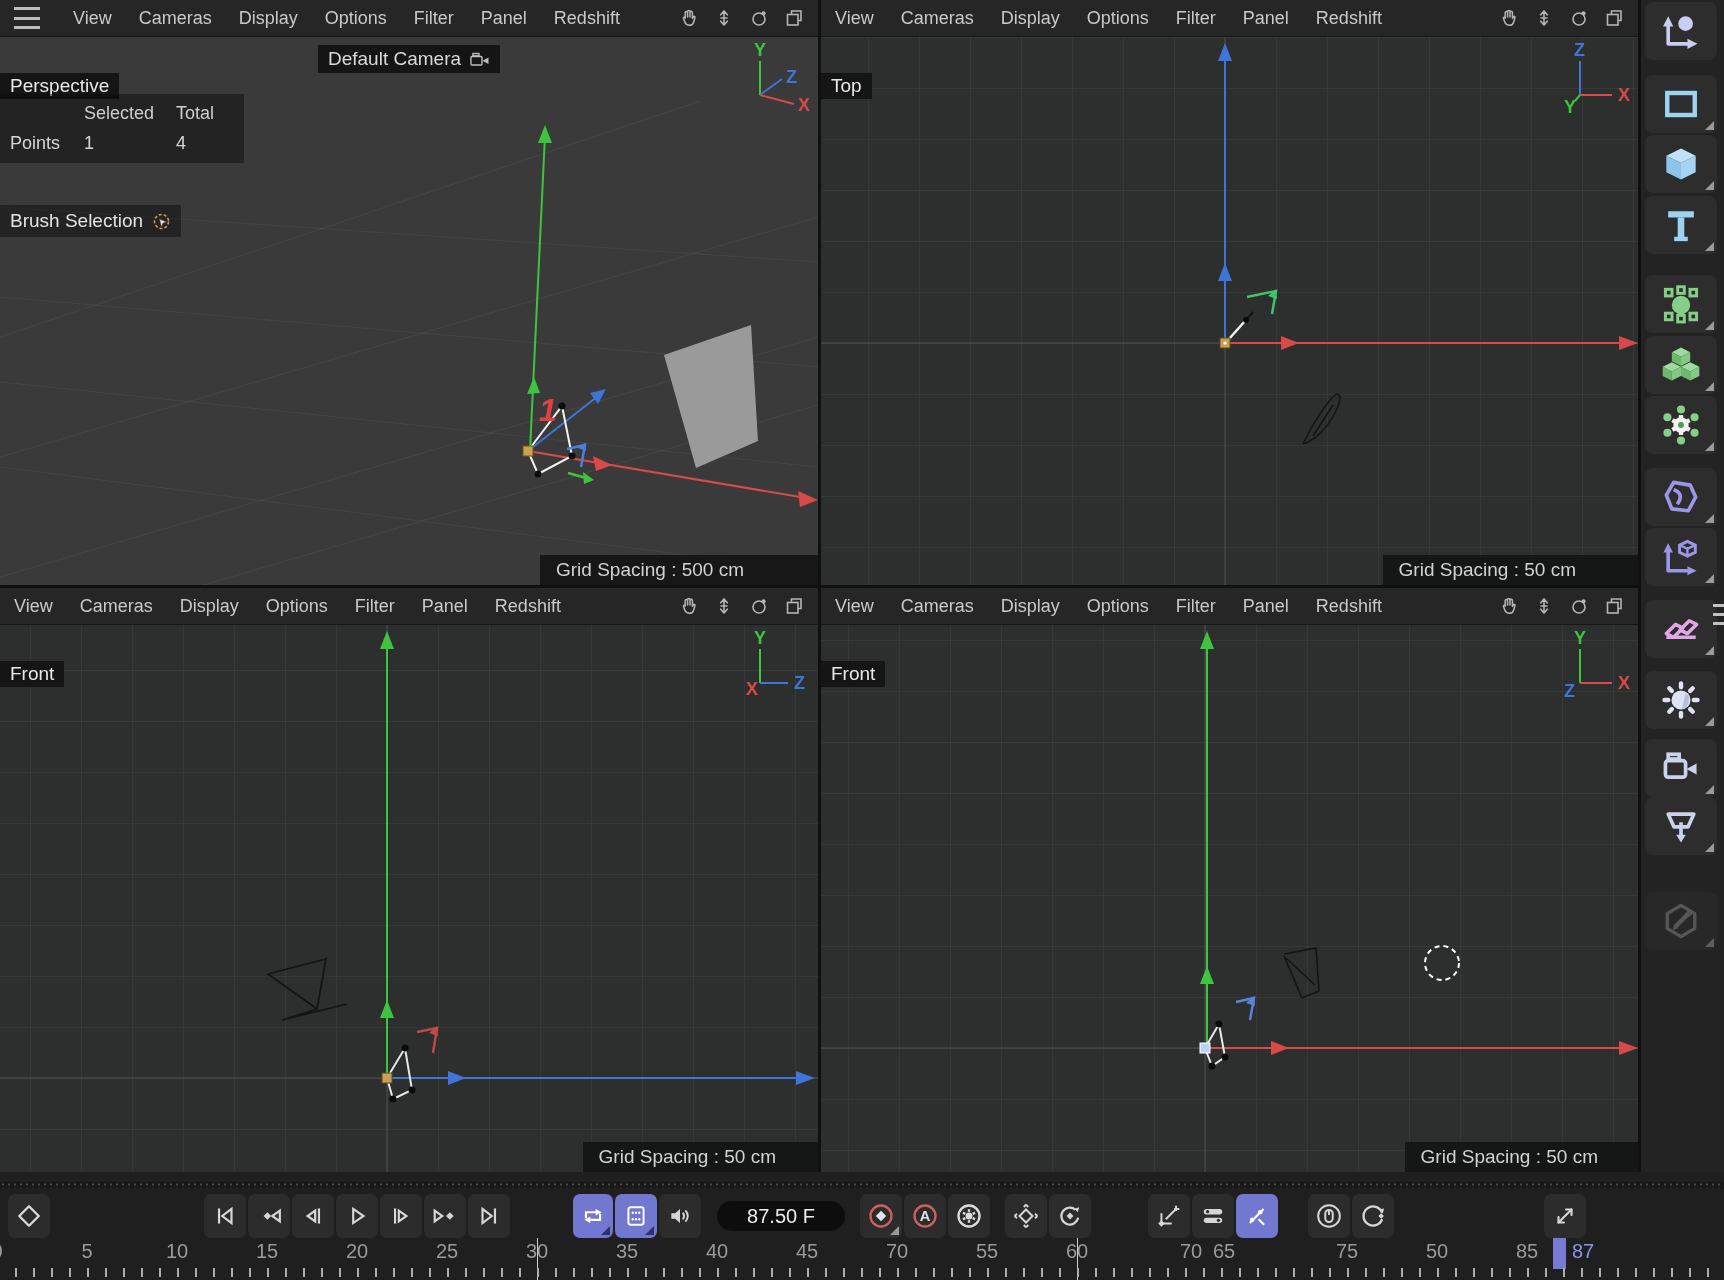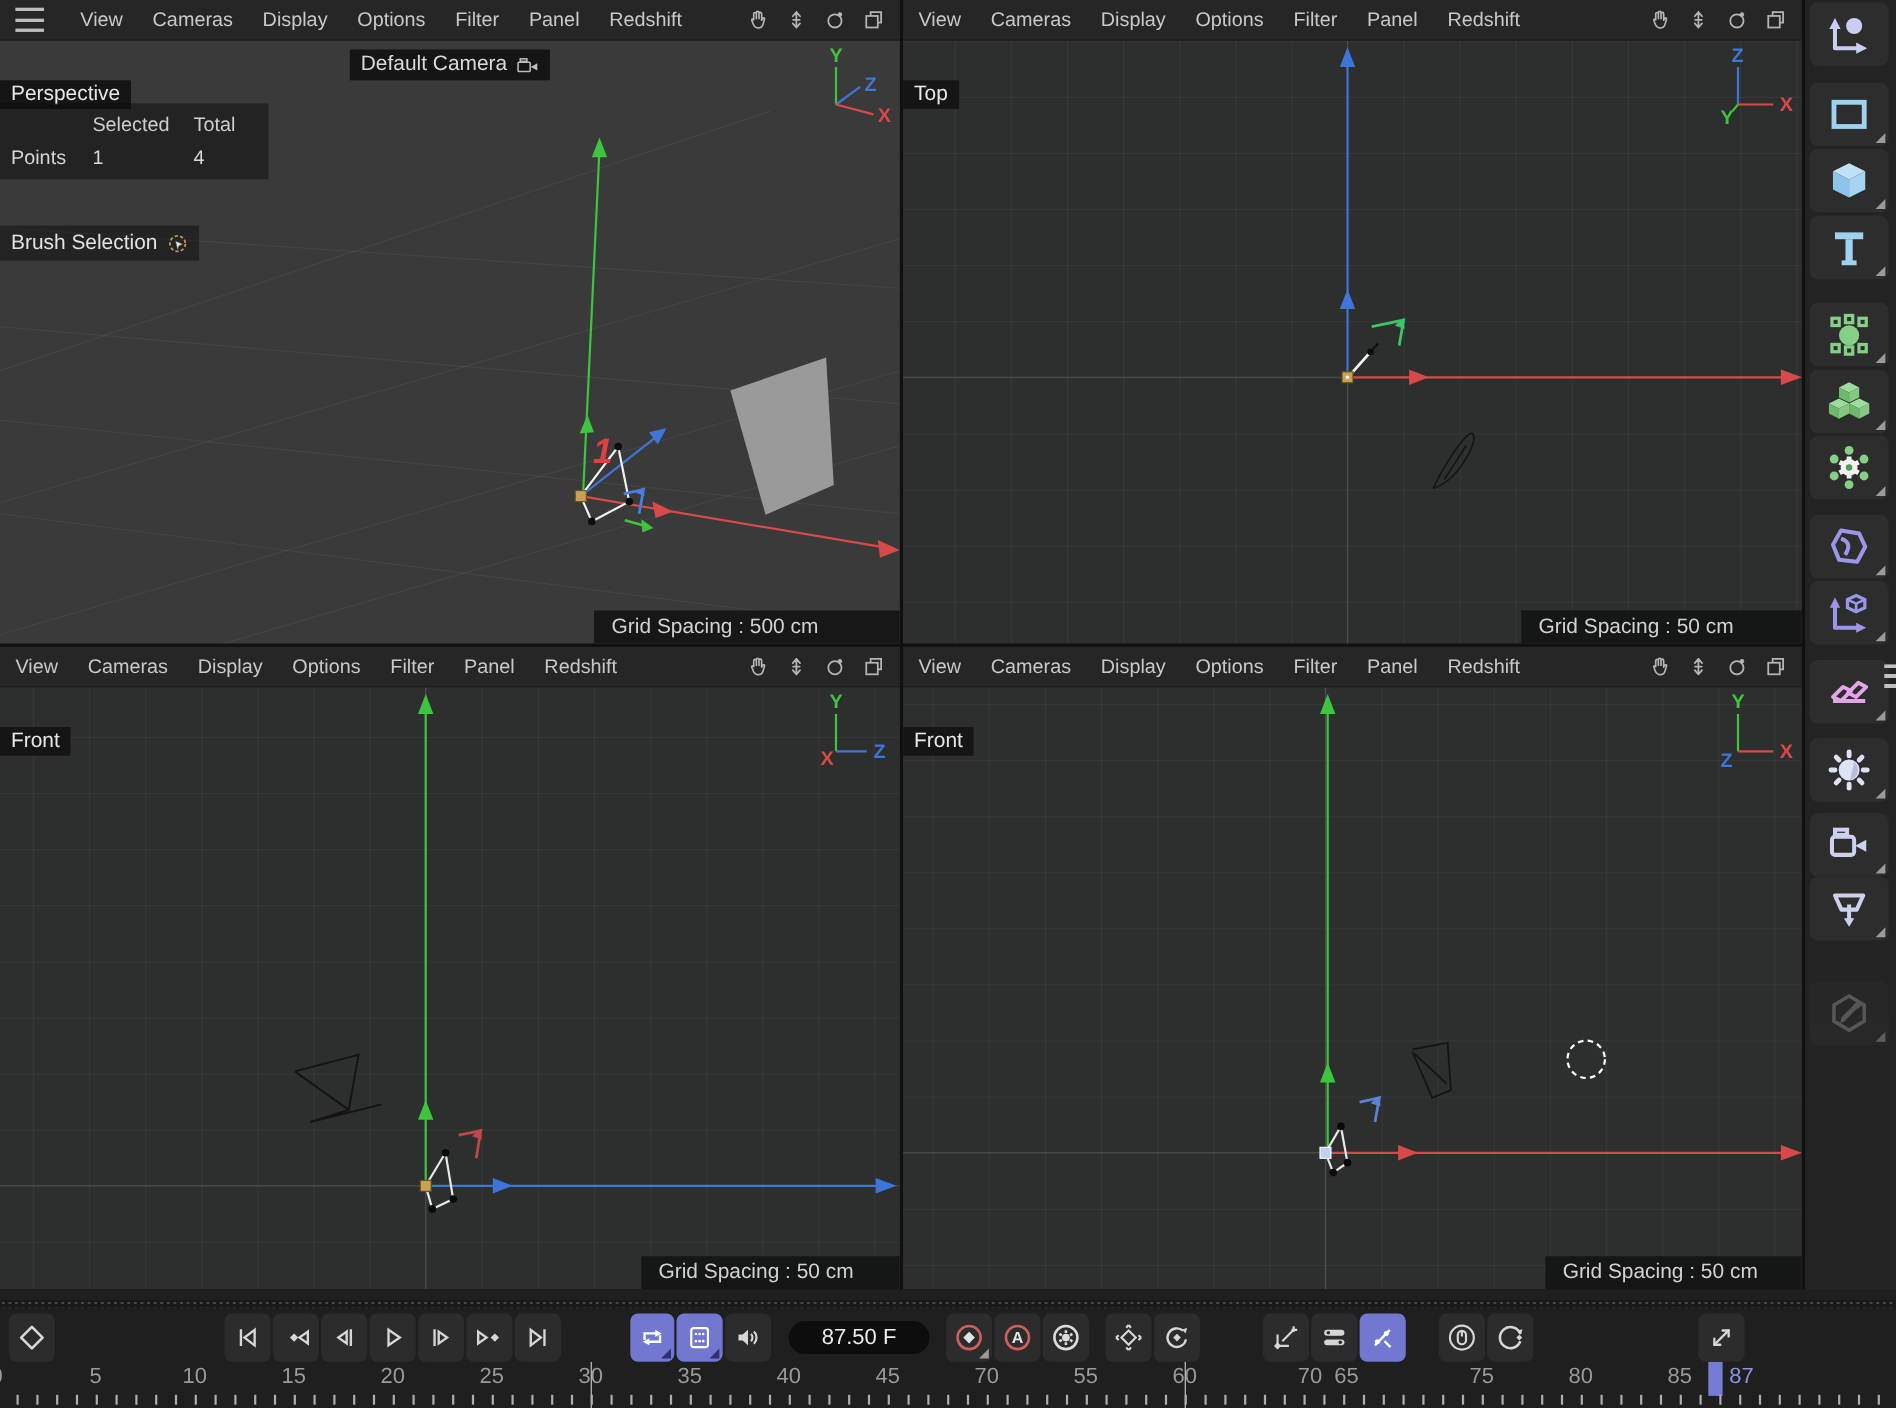--- a/index.html
+++ b/index.html
@@ -653,21 +653,21 @@
       <span class="ruler-num" style="left:517px">30</span>
       <span class="ruler-num" style="left:607px">35</span>
       <span class="ruler-num" style="left:697px">40</span>
       <span class="ruler-num" style="left:787px">45</span>
       <span class="ruler-num" style="left:877px">70</span>
       <span class="ruler-num" style="left:967px">55</span>
       <span class="ruler-num" style="left:1057px">60</span>
       <span class="ruler-num" style="left:1204px">65</span>
       <span class="ruler-num" style="left:1171px">70</span>
       <span class="ruler-num" style="left:1327px">75</span>
-      <span class="ruler-num" style="left:1417px">80</span>
+      <span class="ruler-num" style="left:1417px">50</span>
       <span class="ruler-num" style="left:1507px">85</span>
       <div class="marker-line" style="left:537px"></div>
       <div class="marker-line" style="left:1077px"></div>
       <div class="playhead"></div>
       <span class="current-frame">87</span>
       <div id="ticks">
           <div class="tick" style="left: 15px;"></div>
           <div class="tick" style="left: 33px;"></div>
           <div class="tick" style="left: 51px;"></div>
           <div class="tick" style="left: 69px;"></div>

